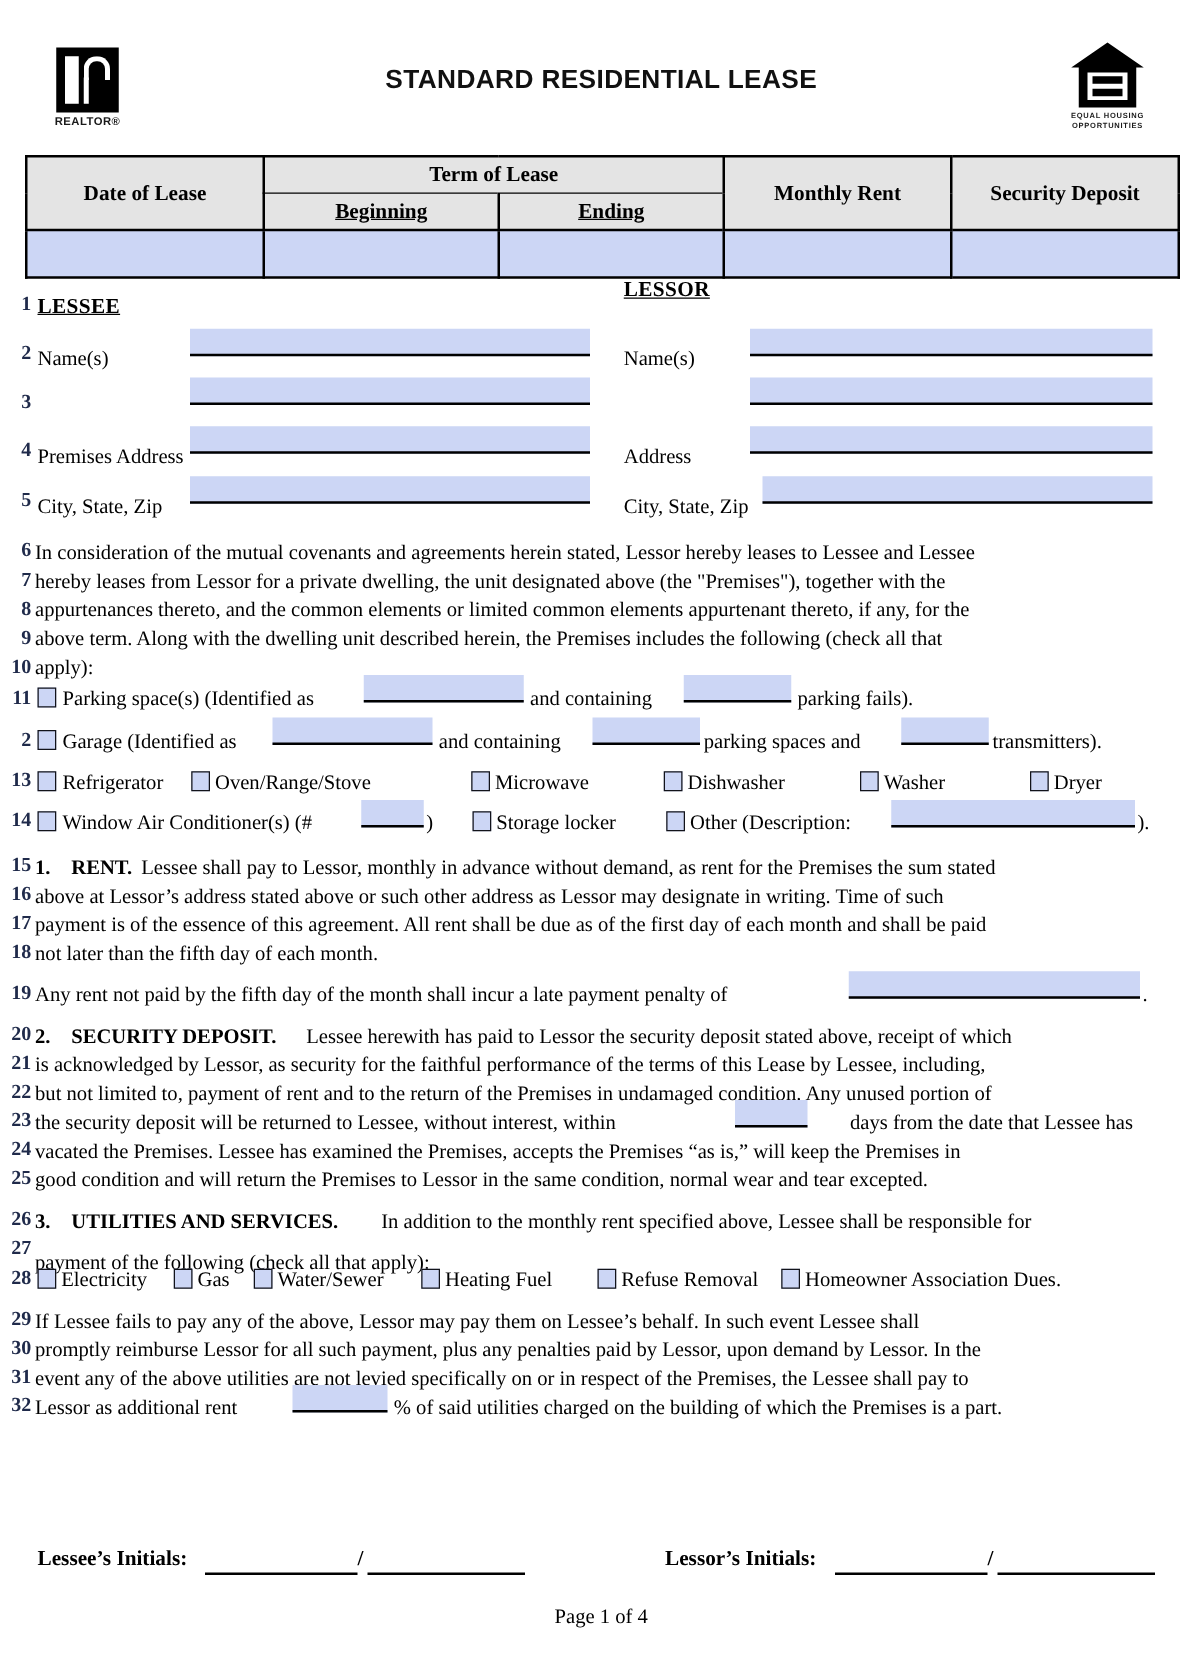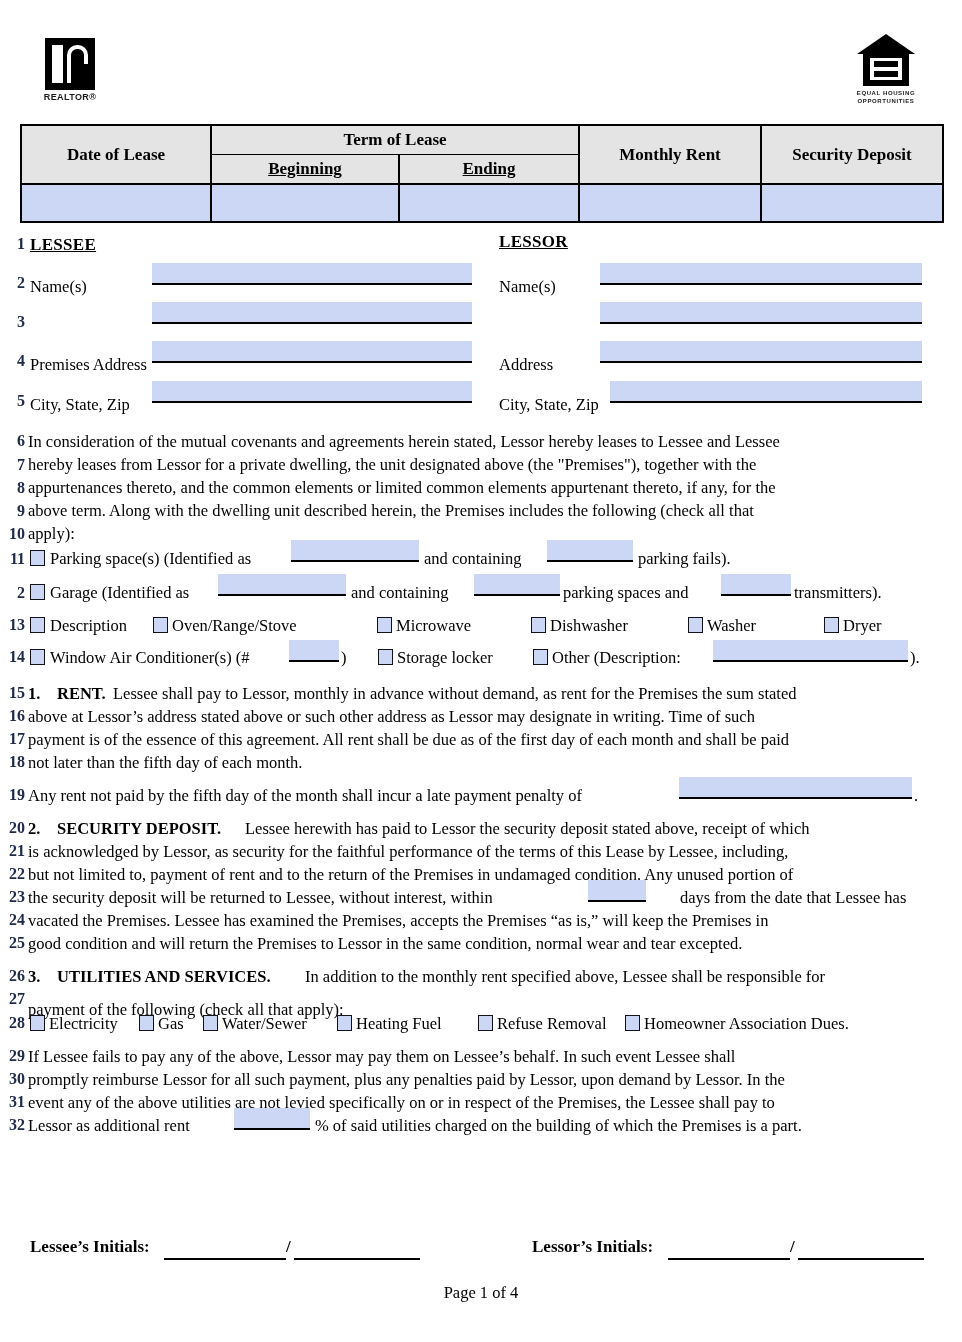--- a/index.html
+++ b/index.html
@@ -206,20 +206,21 @@
   <div class="header">
 
     <div class="realtor-logo">
       <div class="realtor-mark">
         <div class="bar"></div>
         <div class="rr"></div>
       </div>
       <div class="realtor-word">REALTOR®</div>
     </div>
 
+    <div class="doc-title">STANDARD RESIDENTIAL LEASE</div>
 
     <div class="eho-logo">
       <svg class="eho-house" width="62" height="56" viewBox="0 0 62 56">
         <polygon points="31,2 60,22 54,22 54,54 8,54 8,22 2,22" fill="#000"></polygon>
         <rect x="15" y="26" width="32" height="22" fill="#fff"></rect>
         <rect x="19" y="29" width="24" height="6" fill="#000"></rect>
         <rect x="19" y="39" width="24" height="6" fill="#000"></rect>
       </svg>
       <div class="eho-word">EQUAL HOUSING</div>
       <div class="eho-word">OPPORTUNITIES</div>
@@ -286,21 +287,21 @@
     <div class="line-no" style="top:1014px">28</div>
     <div class="line-no" style="top:1047px">29</div>
     <div class="line-no" style="top:1070px">30</div>
     <div class="line-no" style="top:1093px">31</div>
     <div class="line-no" style="top:1116px">32</div>
   </div>
 
   <div class="content">
 
     <div class="lbl hdr-lbl" style="left:30px; top:235px">LESSEE</div>
-    <div class="lbl hdr-lbl" style="left:499px; top:232px">LESSOR</div>
+    <div class="lbl hdr-lbl" style="left:499px; top:222px">LESSOR</div>
 
     <div class="lbl" style="left:30px; top:277px">Name(s)</div>
     <div class="field" style="left:152px; top:263px; width:320px;"></div>
     <div class="lbl" style="left:499px; top:277px">Name(s)</div>
     <div class="field" style="left:600px; top:263px; width:322px;"></div>
 
     <div class="field" style="left:152px; top:302px; width:320px;"></div>
     <div class="field" style="left:600px; top:302px; width:322px;"></div>
 
     <div class="lbl" style="left:30px; top:355px">Premises Address</div>
@@ -334,21 +335,21 @@
     <div class="cbox" style="left:30px; top:584px;"></div>
     <div class="lbl" style="left:50px; top:583px">Garage (Identified as</div>
     <div class="field" style="left:218px; top:574px; width:128px;"></div>
     <div class="lbl" style="left:351px; top:583px">and containing</div>
     <div class="field" style="left:474px; top:574px; width:86px;"></div>
     <div class="lbl" style="left:563px; top:583px">parking spaces and</div>
     <div class="field" style="left:721px; top:574px; width:70px;"></div>
     <div class="lbl" style="left:794px; top:583px">transmitters).</div>
 
     <div class="cbox" style="left:30px; top:617px;"></div>
-    <div class="lbl" style="left:50px; top:616px">Description</div>
+    <div class="lbl" style="left:50px; top:616px">Refrigerator</div>
     <div class="cbox" style="left:153px; top:617px;"></div>
     <div class="lbl" style="left:172px; top:616px">Oven/Range/Stove</div>
     <div class="cbox" style="left:377px; top:617px;"></div>
     <div class="lbl" style="left:396px; top:616px">Microwave</div>
     <div class="cbox" style="left:531px; top:617px;"></div>
     <div class="lbl" style="left:550px; top:616px">Dishwasher</div>
     <div class="cbox" style="left:688px; top:617px;"></div>
     <div class="lbl" style="left:707px; top:616px">Washer</div>
     <div class="cbox" style="left:824px; top:617px;"></div>
     <div class="lbl" style="left:843px; top:616px">Dryer</div>

